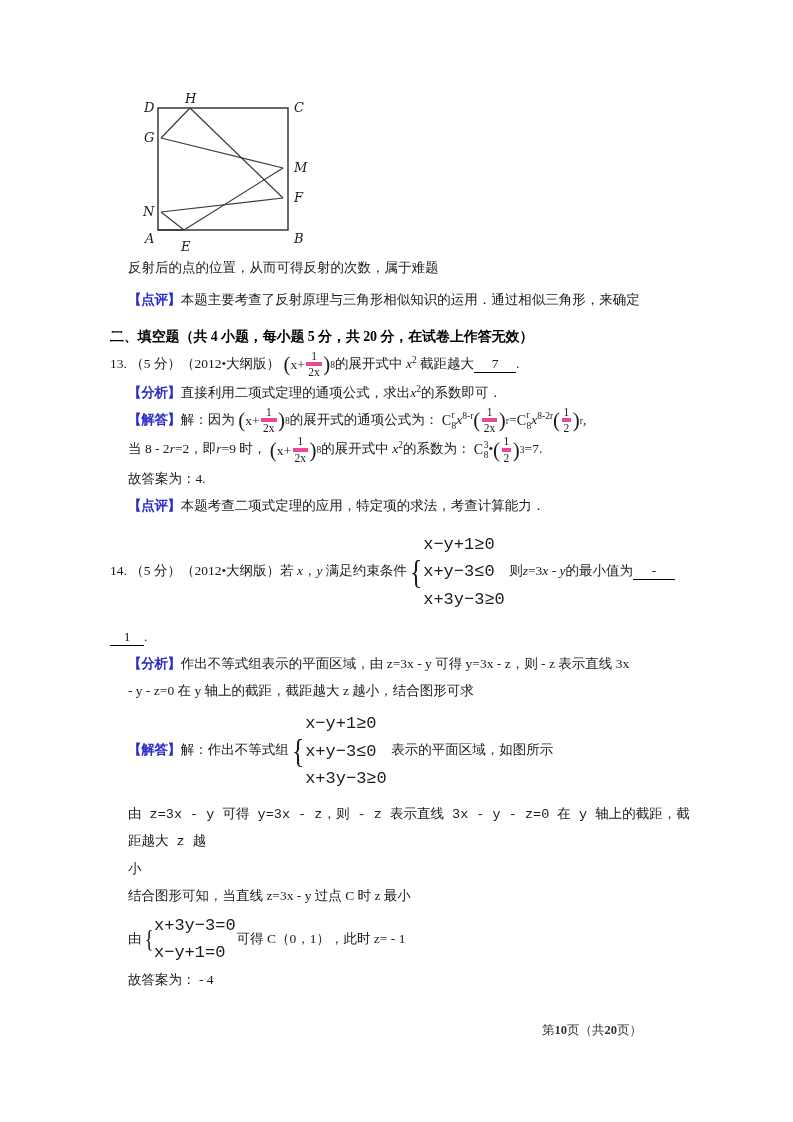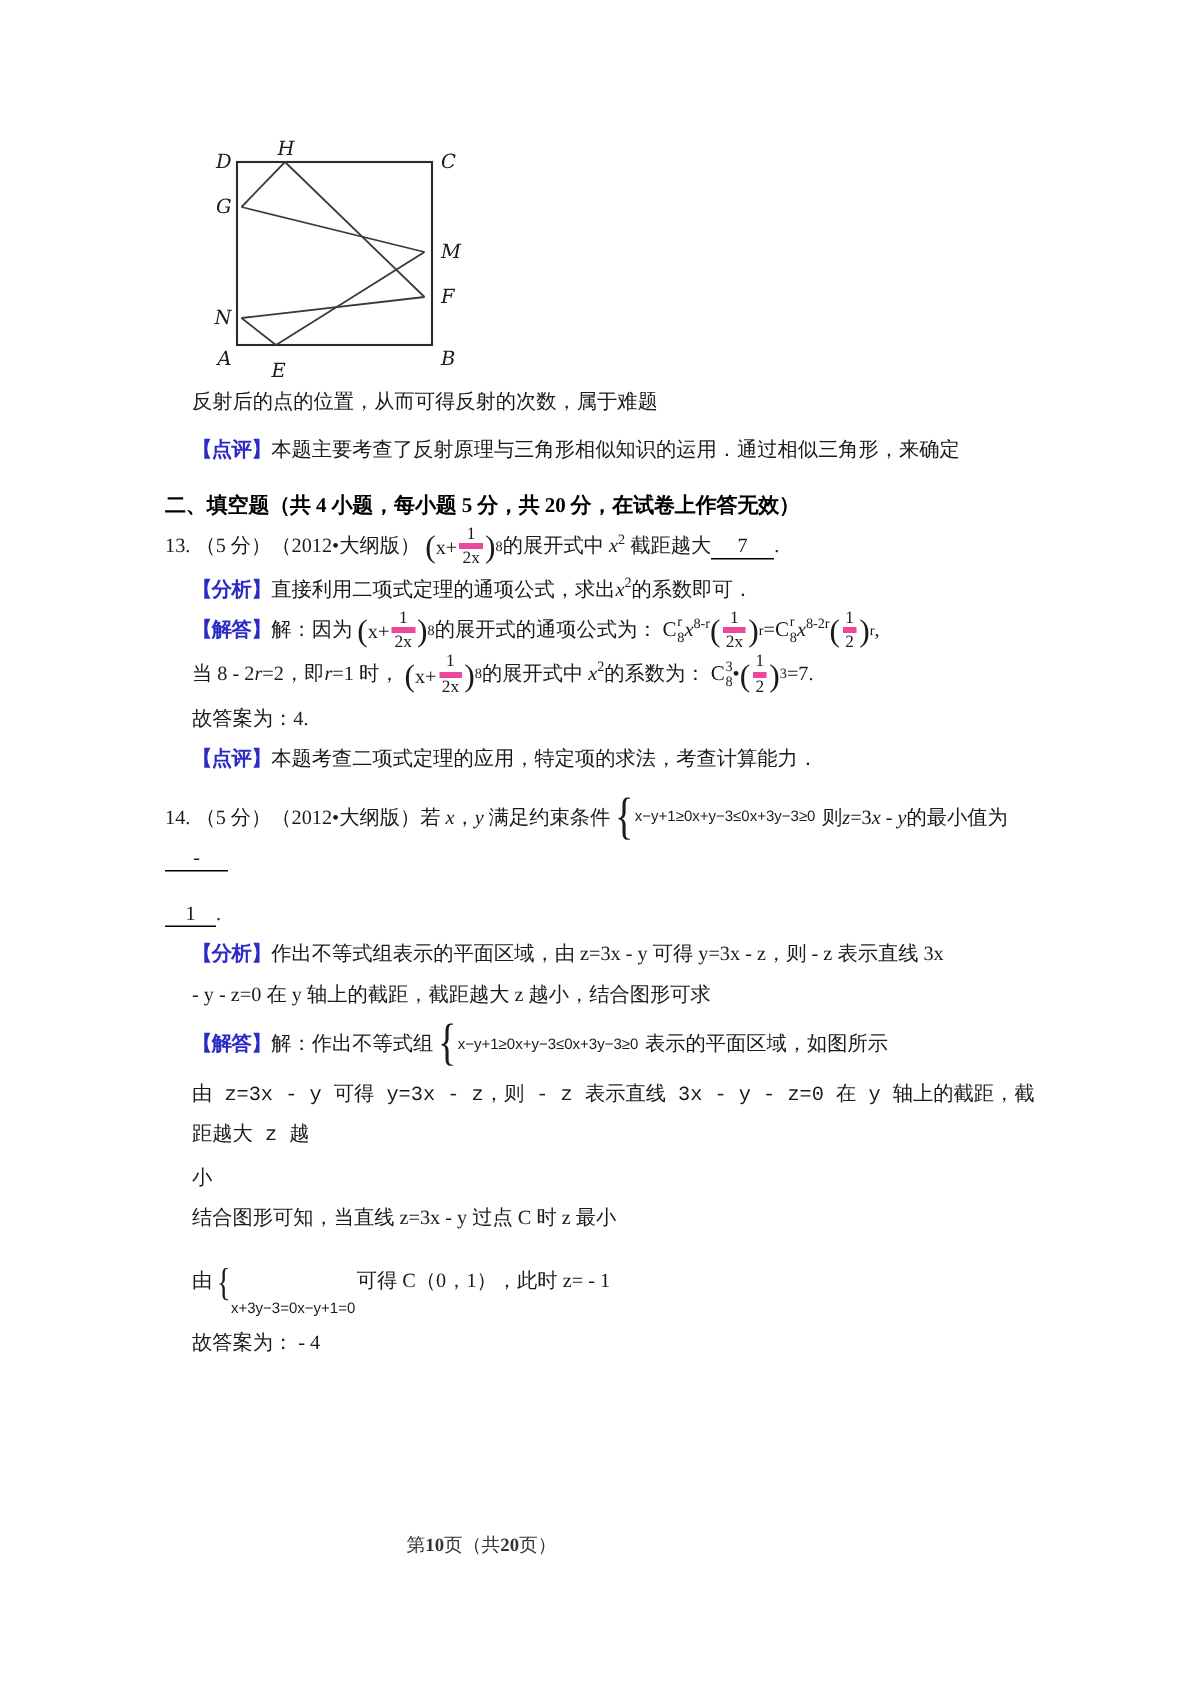--- a/index.html
+++ b/index.html
@@ -124,35 +124,35 @@
   }
   .sys .brace {
     font-size: 34px;
     line-height: 0.72;
     font-weight: 200;
     transform: scaleX(0.75);
     margin-right: -1px;
   }
   .sys .rows {
     display: inline-flex;
-    flex-direction: row;
-    font-size: 10px;
+    flex-direction: column;
+    font-size: 17px;
     line-height: 1.62;
-    font-family: Liberation Sans, sans-serif;
+    font-family: Liberation Mono, monospace;
   }
   .sys.two .brace { font-size: 26px; line-height: 0.78; }
-  .sys.two .rows { line-height: 1.58; margin-top: 36px; }
+  .sys.two .rows { line-height: 1.58; }
 
   
   .footer {
     position: absolute;
     left: 0;
     top: 1022px;
     width: 642px;
-    text-align: center;
+    text-align: right;
     font-size: 12.5px;
     color: #333;
   }
   .footer b { font-weight: bold; }
 </style>
 </head>
 <body>
 
 <div class="page">
   <div class="content">
@@ -258,21 +258,21 @@
           <span class="frac">
             <span class="num">1</span>
             <span class="den">2</span>
           </span>
           <span class="paren-big">)</span>
           <sup class="exp">r</sup>
         </span>,
     </div>
 
     <div class="qline indent">
-      <span>当 8 - 2</span><span class="it">r</span><span>=2，即</span><span class="it">r</span><span>=1 时，</span>
+      <span>当 8 - 2</span><span class="it">r</span><span>=2，即</span><span class="it">r</span><span>=9 时，</span>
       <span class="mrow">
         <span class="paren-big">(</span>
           <span>x+</span>
           <span class="frac">
             <span class="num">1</span>
             <span class="den">2x</span>
           </span>
           <span class="paren-big">)</span>
           <sup class="exp">8</sup>
       </span><span>的展开式中</span>

